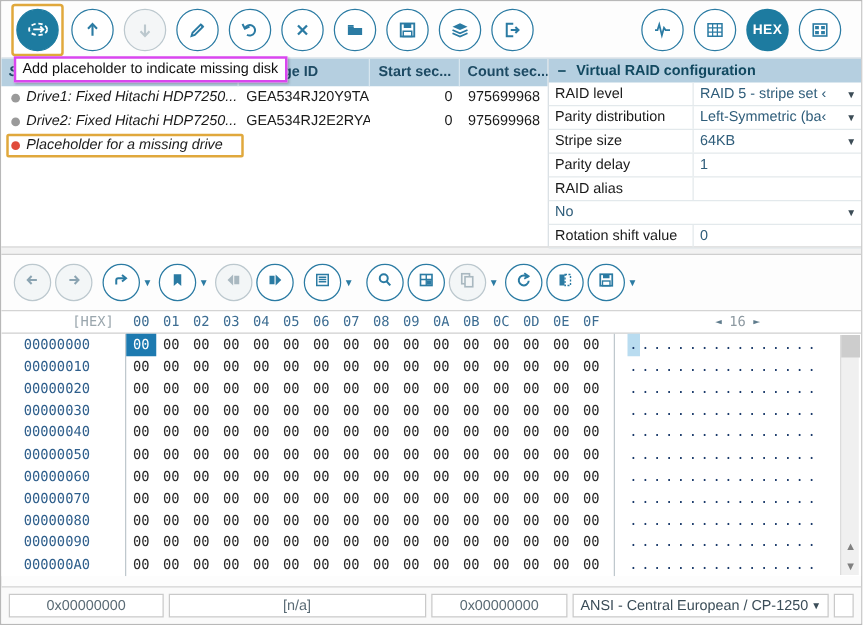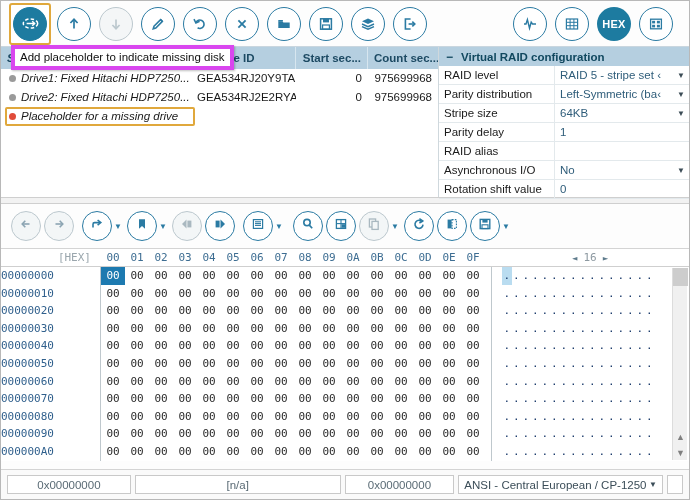--- a/index.html
+++ b/index.html
@@ -58,21 +58,21 @@
     display:flex; align-items:center; justify-content:center;
     font-size: 11px; font-weight: bold; letter-spacing: .3px;
     margin-right: 8px; flex: 0 0 auto;
   }
 
   
   .tooltip {
     position: absolute;
     left: 10px; top: 44px;
     background: #ffffff;
-    border: 4px solid #d946ef;
+    border: 2px solid #d946ef;
     box-shadow: 1px 1px 2px rgba(0,0,0,.25);
     font-size: 11.5px;
     color: #101010;
     padding: 2px 5px 3px 5px;
     white-space: nowrap;
     z-index: 40;
   }
 
   
   .upper {
@@ -240,21 +240,21 @@
   }
   .hh-ascii .arr { color: #5e7b8c; font-size: 9px; }
 
   .hex-body { display: flex; }
   .hb-addr {
     width: 100px;
     border-right: 1px solid #bfc8cd;
   }
   .hb-addr div {
     height: 17.6px; line-height: 17.6px;
-    text-align: left; padding-right: 10px;
+    text-align: center; padding-right: 10px;
     font-family: "DejaVu Sans Mono", monospace;
     font-size: 11px; color: #2f5f8c;
   }
   .hb-bytes { width: 390px; }
   .hb-bytes .row { display: flex; height: 17.6px; }
   .hb-bytes .by {
     width: 24px; height: 17.6px; line-height: 17.6px;
     text-align: center;
     font-family: "DejaVu Sans Mono", monospace;
     font-size: 11px; color: #2a2a2a;
@@ -545,21 +545,20 @@
         <div class="rv">
           <span>1</span>
         </div>
       </div>
 
       <div class="raid-row">
         <div class="rk">RAID alias</div>
       </div>
 
       <div class="raid-row">
-        <div class="rk">Asynchronous I/O</div>
         <div class="rv">
           <span>No</span>
           <span class="caret">▼</span>
         </div>
       </div>
 
       <div class="raid-row">
         <div class="rk">Rotation shift value</div>
         <div class="rv">
           <span>0</span>

